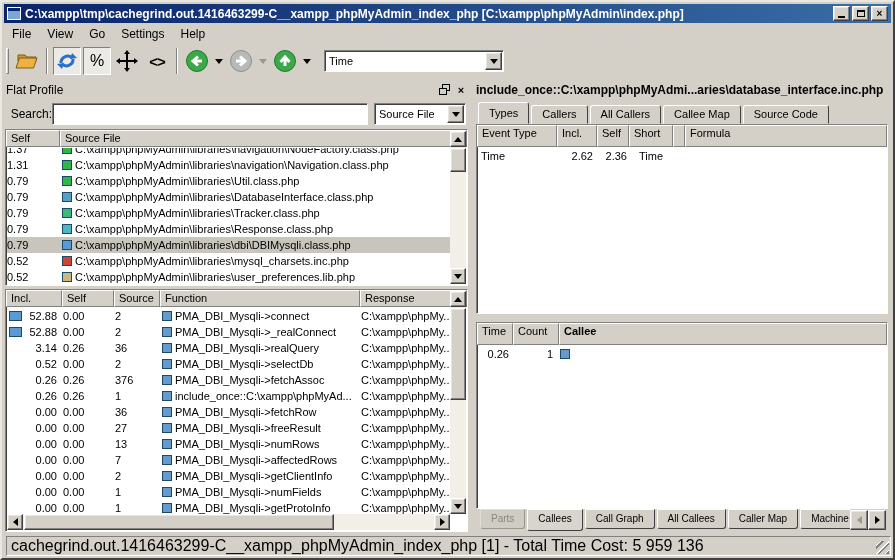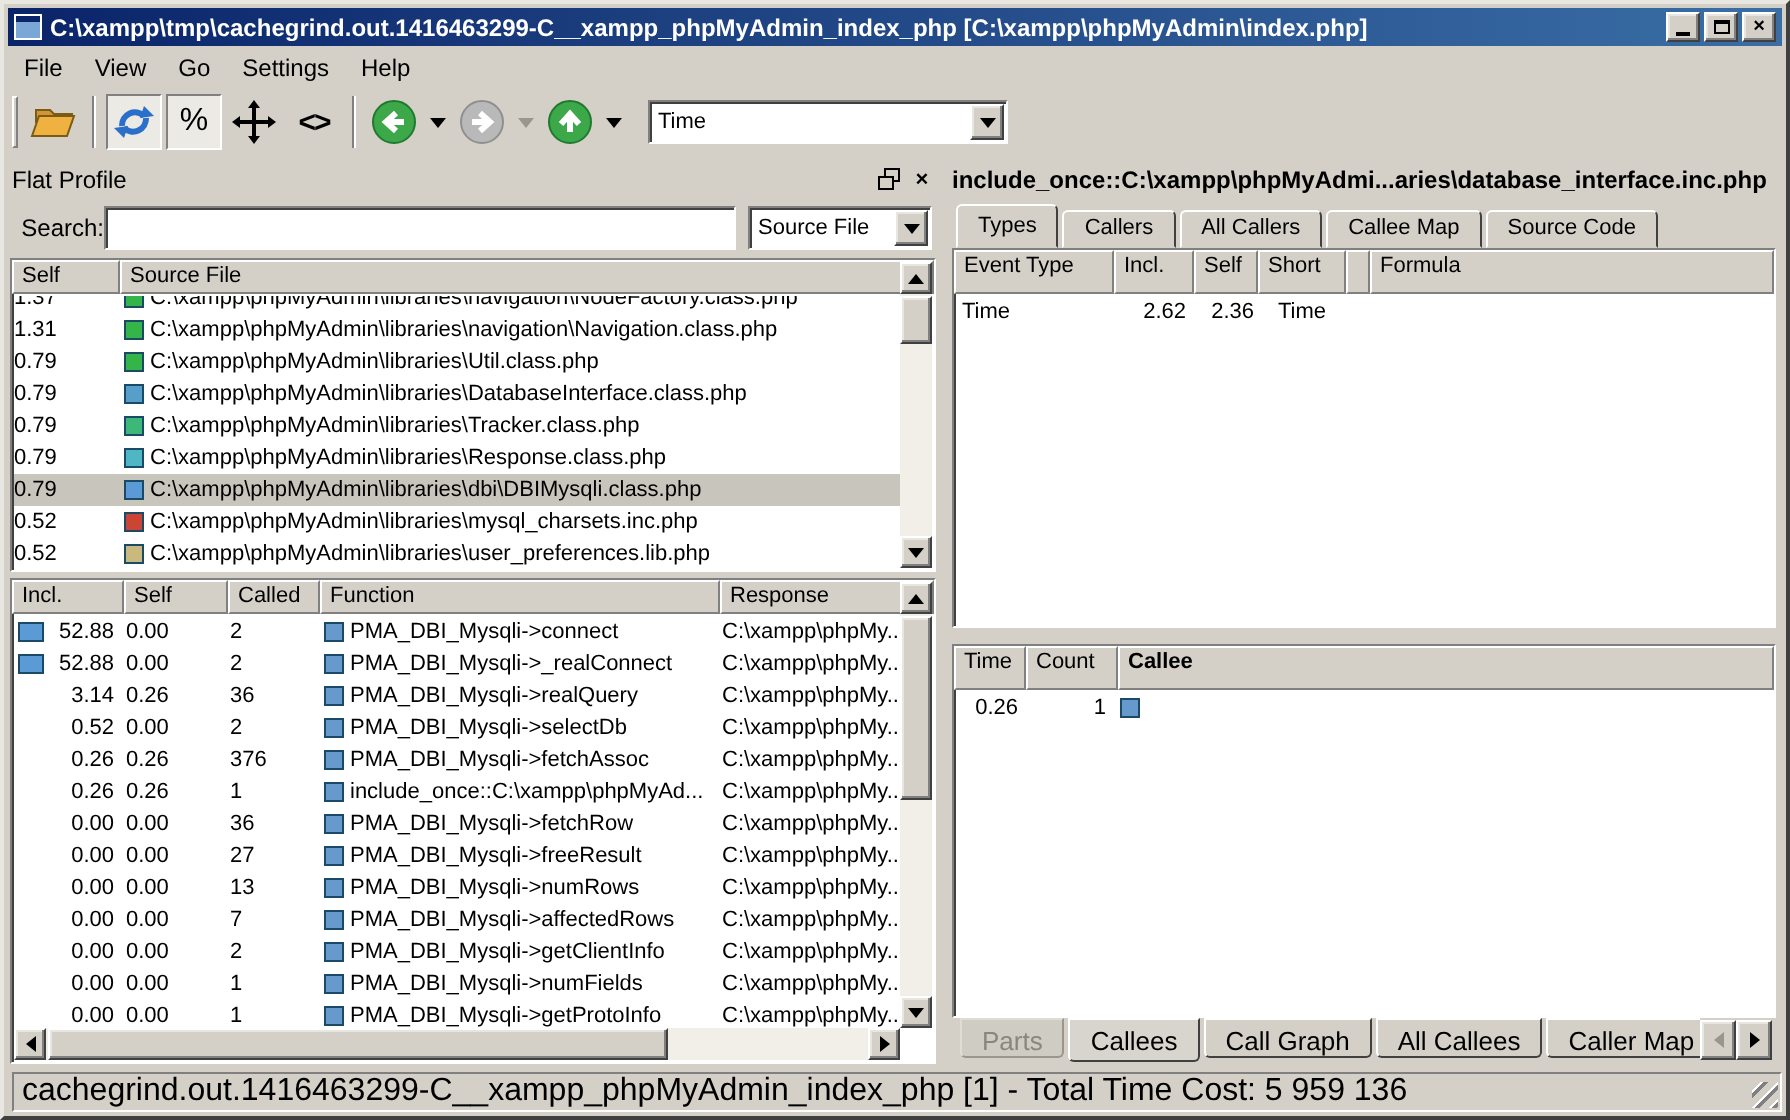--- a/index.html
+++ b/index.html
@@ -120,21 +120,21 @@
 
   .callee-frame { left:474px; top:320px; width:412px; height:187px; }
   .callee-head { display:flex; height:22px; }
   .w-ctime{width:36px;} .w-ccount{width:46px;} .w-ccallee{flex:1;font-weight:bold;}
   .callee-row { display:flex; height:17px; align-items:center; white-space:nowrap; }
   .ce-ctime{width:36px; text-align:right; padding-right:4px; flex:none;}
   .ce-ccount{width:46px; text-align:right; padding-right:6px; flex:none;}
   .ce-ccallee{flex:1; display:flex; align-items:center; overflow:hidden;}
 
   .btabs { position:absolute; left:478px; top:507px; width:370px; height:23px; display:flex; align-items:flex-start; overflow:hidden; }
-  .btab { height:20px; padding:3px 10px 0; margin-right:2px; font-size:13px; white-space:nowrap;
+  .btab { height:20px; padding:3px 10px 0; margin-right:2px; font-size:10px; white-space:nowrap;
           background:#d4d0c8; border:1px solid; border-color:#fff #404040 #404040 #fff; border-radius:0 0 3px 3px; }
   .btab.active { background:#d8d5ce; height:22px; }
   .btab.disabled { color:#8a867e; background:#cfccc4; border-color:#e0ddd6 #9a968e #9a968e #e0ddd6; }
   .btab-scroll { position:absolute; left:848px; top:508px; display:flex; }
   .btab-scroll .sarr { width:18px; height:20px; display:flex; align-items:center; justify-content:center; }
   .tri-l.dis { border-right-color:#9a968e; }
 
   
   .statusbar { position:absolute; left:2px; top:532px; width:889px; height:24px; padding:2px; }
   .status-field { width:100%; height:20px; border:1px solid; border-color:#808080 #fff #fff #808080;
@@ -337,21 +337,21 @@
       <div class="sbtn raised sb-dn">
           <span class="tri-d"></span>
         </div>
     </div>
   </div>
 
   <div class="tframe fn-table">
     <div class="thead" id="fn-head">
         <span class="hdrcell w-incl">Incl.</span>
         <span class="hdrcell w-fself">Self</span>
-        <span class="hdrcell w-called">Called</span>
+        <span class="hdrcell w-called">Source</span>
         <span class="hdrcell w-func">Function</span>
         <span class="hdrcell w-loc">Response</span>
       </div>
     <div class="fn-body">
       <div id="fn-rows">
           <div class="trow">
             <span class="incl-cell">
               <span class="incl-bar"></span>
               <span class="incl-num">52.88</span>
             </span>

